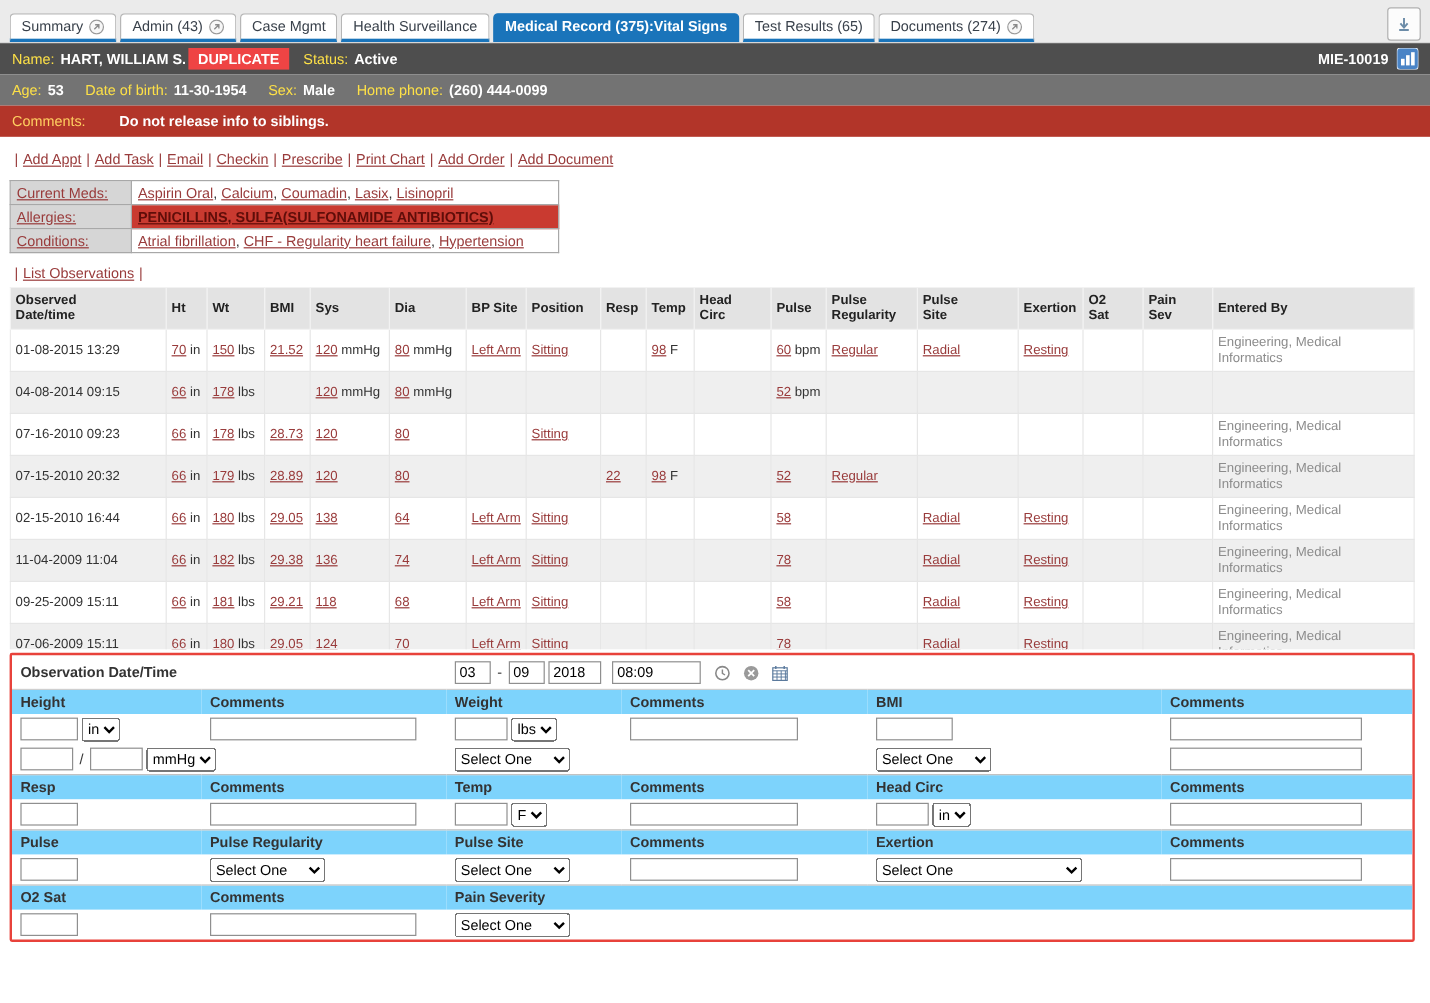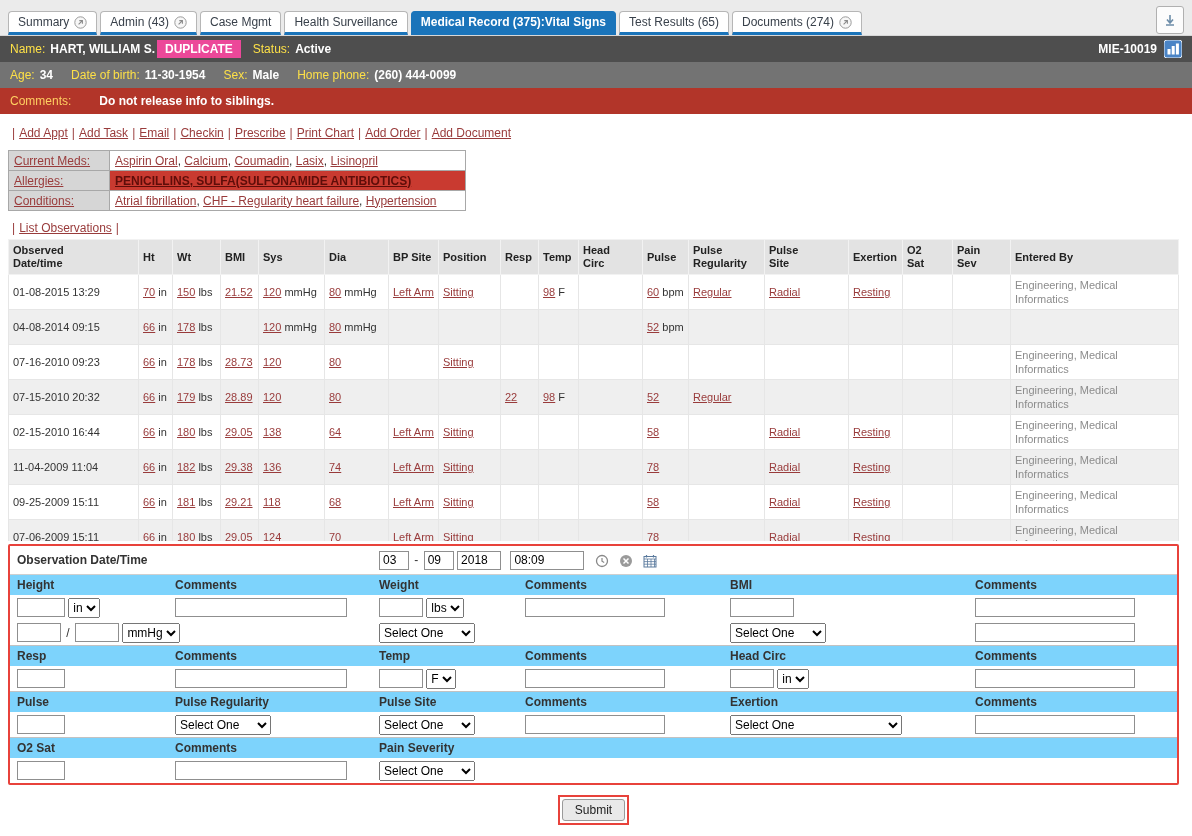--- a/index.html
+++ b/index.html
@@ -16,21 +16,21 @@
   .dl-btn{margin-left:auto;width:26px;height:26px;background:#fcfcfc;border:1px solid #b0b0b0;
           border-radius:3px;display:flex;align-items:center;justify-content:center;align-self:center;cursor:pointer;}
   
   .bar{display:flex;align-items:center;height:26px;padding:0 10px;color:#fff;}
   .bar-name{background:#4e4e4e;}
   .bar-demo{background:#737373;}
   .bar-comments{background:#b23529;}
   .bar .lbl{color:#fde047;margin-right:5px;}
   .bar-comments .lbl{color:#ffd061;margin-right:28px;}
   .bar .val{font-weight:bold;margin-right:18px;color:#fff;}
-  .dup{background:#ec4899;font-weight:bold;padding:2px 8px;margin:0 12px 0 2px;color:#fff;}
+  .dup{background:#ef4444;font-weight:bold;padding:2px 8px;margin:0 12px 0 2px;color:#fff;}
   .bar-right{margin-left:auto;display:flex;align-items:center;gap:7px;font-weight:bold;}
   
   .content{padding:6px 13px 0 8px;}
   .actions{margin:6px 0 10px 0;color:#993b3b;}
   a.lnk{color:#993b3b;text-decoration:underline;}
   .pipe{color:#993b3b;margin:0 4px;}
   .sumbox{border-collapse:collapse;width:458px;}
   .sumbox td{border:1px solid #a8a8a8;padding:1px 5px;height:17px;}
   .sumbox .slbl{background:#d6d6d6;width:90px;}
   .sumbox .allergy-val{background:#c93a30;}
@@ -127,21 +127,21 @@
           <rect x="3.5" y="9" width="3" height="5.5" fill="#fff"></rect>
           <rect x="7.7" y="6" width="3" height="8.5" fill="#fff"></rect>
           <rect x="11.9" y="3.5" width="3" height="11" fill="#fff"></rect>
         </svg>
     </span>
   </span>
 </div>
 
 <div class="bar bar-demo">
   <span class="lbl">Age:</span>
-  <span class="val">34</span>
+  <span class="val">53</span>
   <span class="lbl">Date of birth:</span>
   <span class="val">11-30-1954</span>
   <span class="lbl">Sex:</span>
   <span class="val">Male</span>
   <span class="lbl">Home phone:</span>
   <span class="val">(260) 444-0099</span>
 </div>
 
 <div class="bar bar-comments">
   <span class="lbl">Comments:</span>
@@ -510,19 +510,14 @@
       </tr>
       <tr class="frow">
         <td><input class="in w48" style=""></td>
         <td><input class="in w172" style=""></td>
         <td colspan="4"><select class="sel-one"><option>Select One</option></select></td>
       </tr>
     </tbody>
       </table>
   </div>
 
-  <div class="submit-wrap">
-    <span class="submit-outline">
-      <button class="submit">Submit</button>
-    </span>
-  </div>
 
 </div>
 
 </body></html>

